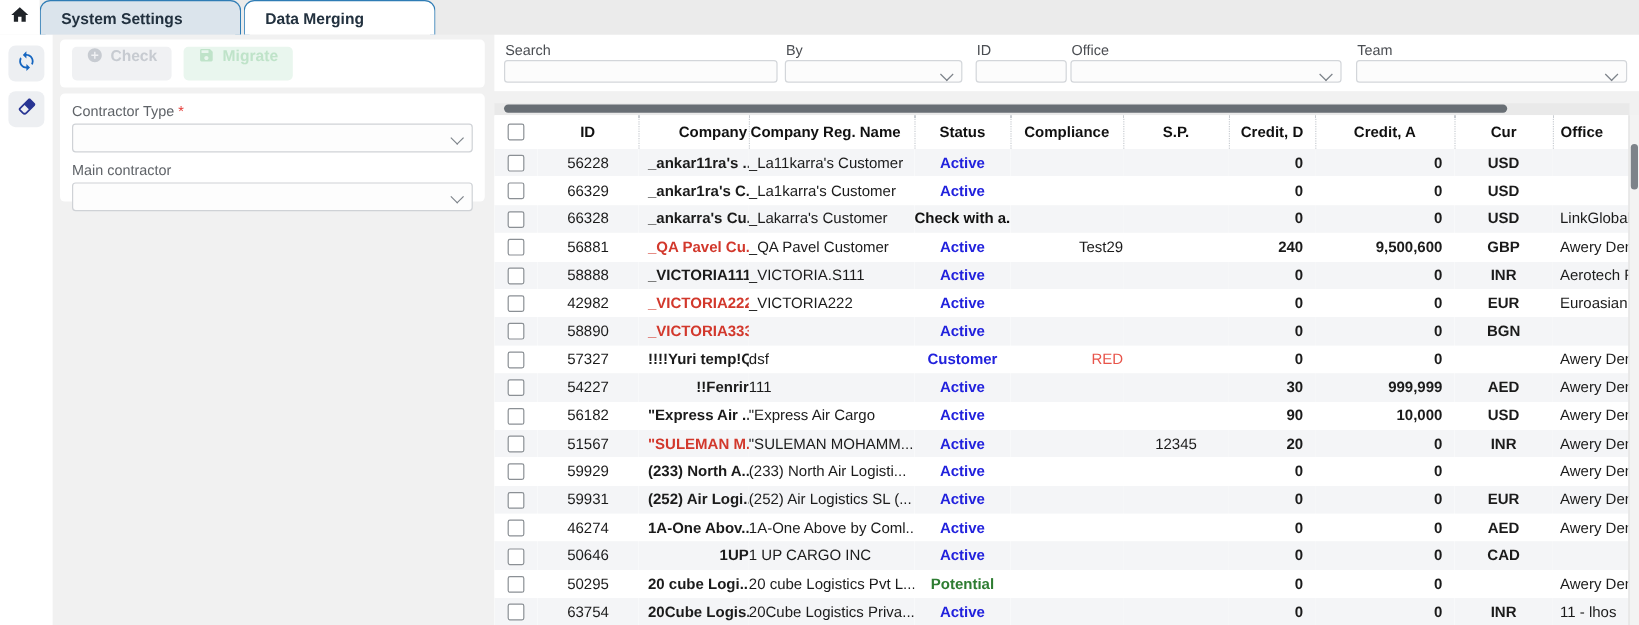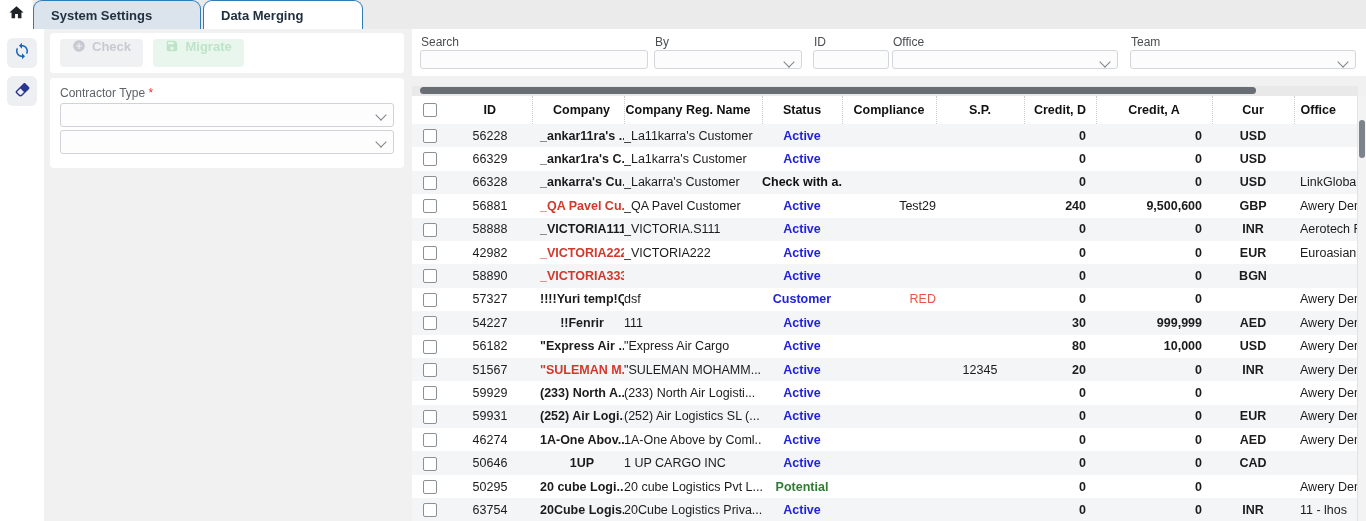--- a/index.html
+++ b/index.html
@@ -50,21 +50,21 @@
   
   .table-wrap{position:absolute;left:2px;top:67px;right:8px;bottom:0;background:#fff;overflow:hidden;}
   table{width:100%;border-collapse:collapse;table-layout:fixed;font-size:12.5px;color:#1b1b1b;}
   th{height:26px;font-weight:bold;font-size:12.5px;color:#111;background:#fff;white-space:nowrap;overflow:hidden;}
   th:nth-child(n+3){border-left:1px dotted #c9cdd2;}
   td{height:23.4px;white-space:nowrap;overflow:hidden;padding:0;}
   tbody tr:nth-child(odd){background:#f4f5f7;}
   tbody tr:nth-child(even){background:#ffffff;}
   .c-cb{text-align:center;}
   .c-id{text-align:center;}
-  .c-company{text-align:center;padding-left:8px;font-weight:bold;}
+  .c-company{text-align:right;padding-left:8px;font-weight:bold;}
   .c-reg{text-align:left;}
   .c-status{text-align:center;font-weight:bold;}
   .c-comp{text-align:right;padding-left:8px;}
   .c-sp{text-align:center;}
   .c-cd{text-align:right;font-weight:bold;padding-right:10px;}
   .c-ca{text-align:right;font-weight:bold;padding-right:10px;}
   .c-cur{text-align:center;font-weight:bold;}
   .c-office{text-align:left;padding-left:6px;}
   th.c-company,th.c-reg{font-weight:bold;}
   th.c-status,th.c-comp,th.c-sp,th.c-cd,th.c-ca,th.c-cur{text-align:center;padding:0;}
@@ -132,20 +132,21 @@
         <span>Migrate</span>
       </div>
     </div>
 
     <div class="card form-card">
       <div class="fld-label"><span>Contractor Type</span> <span class="req">*</span></div>
       <div class="select">
         <span></span>
         <span class="chev"></span>
       </div>
+      <div class="fld-label m-top">Main contractor</div>
       <div class="select">
         <span></span>
         <span class="chev"></span>
       </div>
     </div>
   </div>
 
   <div class="right-area">
 
     <div class="filter-card">
@@ -320,21 +321,21 @@
               <td class="c-office">Awery Demo</td>
             </tr>
             <tr>
               <td class="c-cb"><span class="cb"></span></td>
               <td class="c-id">56182</td>
               <td class="c-company">"Express Air ...</td>
               <td class="c-reg">"Express Air Cargo</td>
               <td class="c-status st-blue">Active</td>
               <td class="c-comp"></td>
               <td class="c-sp"></td>
-              <td class="c-cd">80</td>
+              <td class="c-cd">90</td>
               <td class="c-ca">10,000</td>
               <td class="c-cur">USD</td>
               <td class="c-office">Awery Demo</td>
             </tr>
             <tr>
               <td class="c-cb"><span class="cb"></span></td>
               <td class="c-id">51567</td>
               <td class="c-company red">"SULEMAN M...</td>
               <td class="c-reg">"SULEMAN MOHAMM...</td>
               <td class="c-status st-blue">Active</td>

